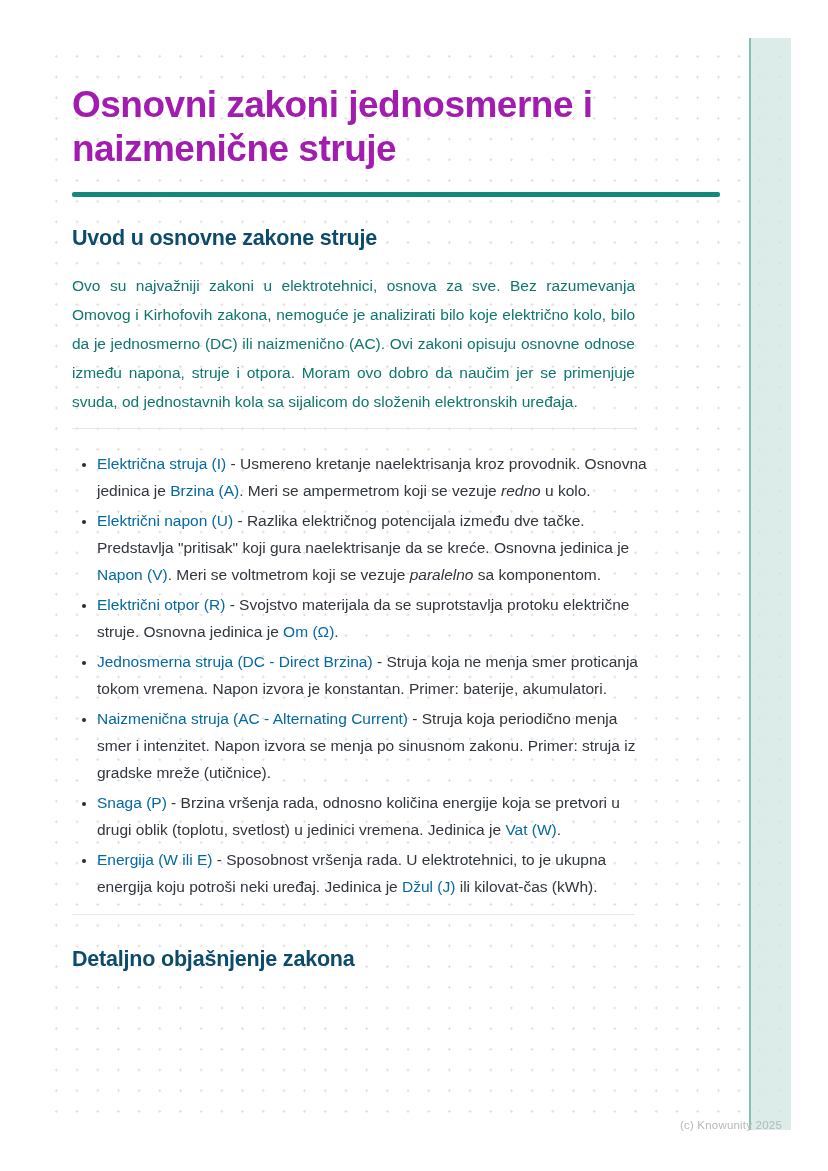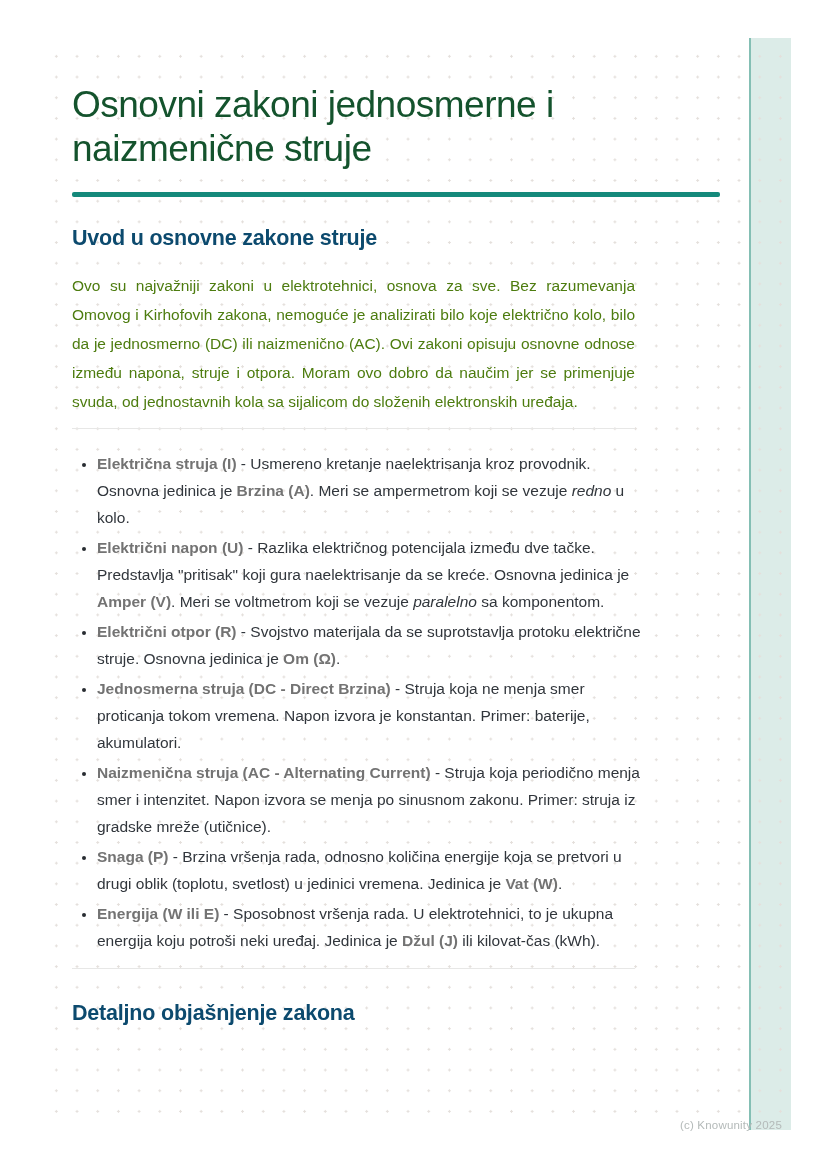--- a/index.html
+++ b/index.html
@@ -41,23 +41,23 @@
   .content {
     position: absolute;
     left: 72px;
     top: 83px;
     width: 648px;
   }
 
   h1.doc-title {
     font-size: 37px;
     line-height: 44px;
-    font-weight: 400;
+    font-weight: 700;
     letter-spacing: -0.5px;
-    color: #14532d;
+    color: #a21caf;
   }
 
   .rule {
     margin-top: 21px;
     width: 100%;
     height: 5px;
     background: #14897b;
     border-radius: 2px;
   }
 
@@ -71,21 +71,21 @@
   h2.mt-intro  { margin-top: 28px; }
   h2.mt-terms  { margin-top: 28px; }
   h2.mt-detail { margin-top: 31px; }
 
   p.intro {
     margin-top: 19px;
     width: 563px;
     font-size: 15.5px;
     line-height: 29px;
     text-align: justify;
-    color: #4d7c0f;
+    color: #0f766e;
   }
 
   .divider {
     width: 563px;
     height: 0;
     border-top: 1px solid #e7e7e6;
   }
   .divider.d1 { margin-top: 12px; }
   .divider.d2 { margin-top: 14px; }
 
@@ -96,21 +96,21 @@
     list-style: disc outside;
     color: #31363c;
   }
   ul.terms li {
     font-size: 15.5px;
     line-height: 27px;
     margin-bottom: 3px;
     color: #31363c;
   }
   ul.terms li::marker { color: #272c31; font-size: 14px; }
-  ul.terms li .b { font-weight: 700; color: #737373; }
+  ul.terms li .b { font-weight: 400; color: #0369a1; }
   ul.terms li .i { font-style: italic; }
 
   .watermark {
     position: absolute;
     top: 1119px;
     right: 46px;
     font-size: 11.5px;
     letter-spacing: 0.2px;
     color: #b4bab9;
     z-index: 3;
@@ -132,21 +132,21 @@
 
     <h2 class="section-heading mt-intro">Uvod u osnovne zakone struje</h2>
 
     <p class="intro">Ovo su najvažniji zakoni u elektrotehnici, osnova za sve. Bez razumevanja Omovog i Kirhofovih zakona, nemoguće je analizirati bilo koje električno kolo, bilo da je jednosmerno (DC) ili naizmenično (AC). Ovi zakoni opisuju osnovne odnose između napona, struje i otpora. Moram ovo dobro da naučim jer se primenjuje svuda, od jednostavnih kola sa sijalicom do složenih elektronskih uređaja.</p>
 
     <div class="divider d1"></div>
 
 
     <ul class="terms" id="terms-list">
         <li><span class="b">Električna struja (I)</span><span> - Usmereno kretanje naelektrisanja kroz provodnik. Osnovna jedinica je </span><span class="b">Brzina (A)</span><span>. Meri se ampermetrom koji se vezuje </span><span class="i">redno</span><span> u kolo.</span></li>
-        <li><span class="b">Električni napon (U)</span><span> - Razlika električnog potencijala između dve tačke. Predstavlja "pritisak" koji gura naelektrisanje da se kreće. Osnovna jedinica je </span><span class="b">Amper (V)</span><span>. Meri se voltmetrom koji se vezuje </span><span class="i">paralelno</span><span> sa komponentom.</span></li>
+        <li><span class="b">Električni napon (U)</span><span> - Razlika električnog potencijala između dve tačke. Predstavlja "pritisak" koji gura naelektrisanje da se kreće. Osnovna jedinica je </span><span class="b">Napon (V)</span><span>. Meri se voltmetrom koji se vezuje </span><span class="i">paralelno</span><span> sa komponentom.</span></li>
         <li><span class="b">Električni otpor (R)</span><span> - Svojstvo materijala da se suprotstavlja protoku električne struje. Osnovna jedinica je </span><span class="b">Om (Ω)</span><span>.</span></li>
         <li><span class="b">Jednosmerna struja (DC - Direct Brzina)</span><span> - Struja koja ne menja smer proticanja tokom vremena. Napon izvora je konstantan. Primer: baterije, akumulatori.</span></li>
         <li><span class="b">Naizmenična struja (AC - Alternating Current)</span><span> - Struja koja periodično menja smer i intenzitet. Napon izvora se menja po sinusnom zakonu. Primer: struja iz gradske mreže (utičnice).</span></li>
         <li><span class="b">Snaga (P)</span><span> - Brzina vršenja rada, odnosno količina energije koja se pretvori u drugi oblik (toplotu, svetlost) u jedinici vremena. Jedinica je </span><span class="b">Vat (W)</span><span>.</span></li>
         <li><span class="b">Energija (W ili E)</span><span> - Sposobnost vršenja rada. U elektrotehnici, to je ukupna energija koju potroši neki uređaj. Jedinica je </span><span class="b">Džul (J)</span><span> ili kilovat-čas (kWh).</span></li>
       </ul>
 
     <div class="divider d2"></div>
 
     <h2 class="section-heading mt-detail">Detaljno objašnjenje zakona</h2>

